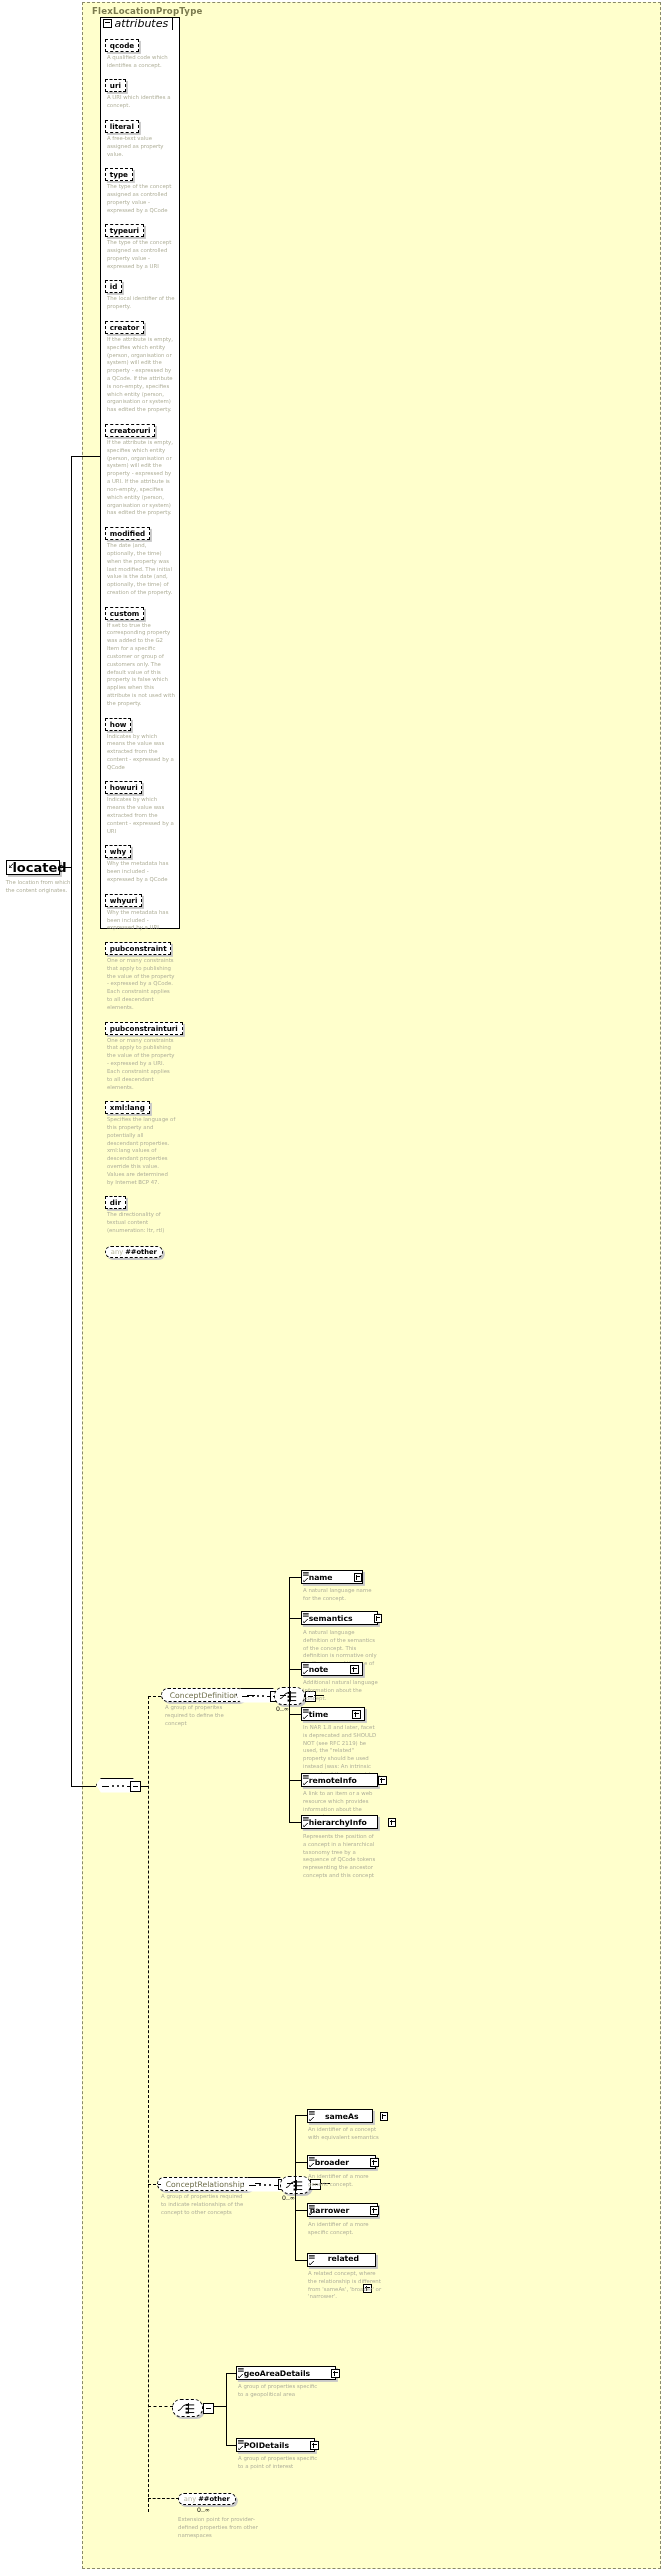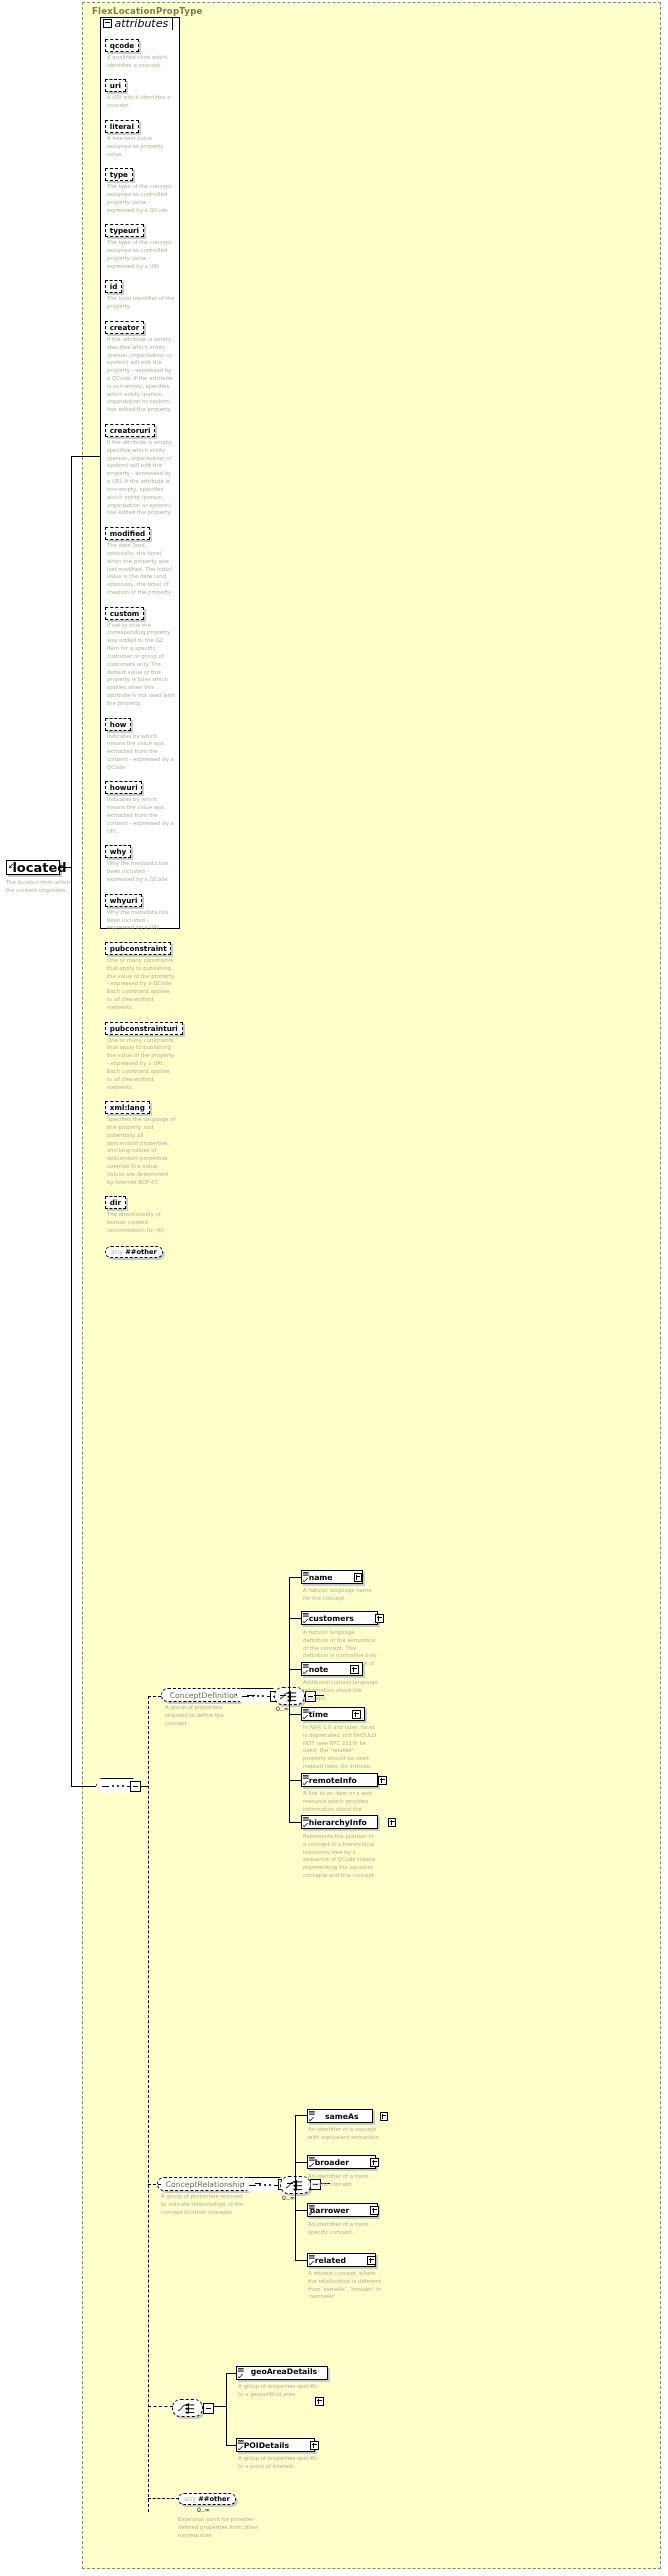--- a/index.html
+++ b/index.html
@@ -158,21 +158,21 @@
     <div class="ln h" style="left:289px;top:1577px;width:11.5px;height:1px;"></div>
     <div class="node" style="left:301px;top:1611px;width:77px;">
       <svg class="seq-mark" viewBox="0 0 6 4">
         <line x1="0" y1="0.5" x2="6" y2="0.5" stroke="#000" stroke-width="0.8"></line>
         <line x1="0" y1="2" x2="6" y2="2" stroke="#000" stroke-width="0.8"></line>
         <line x1="0" y1="3.5" x2="6" y2="3.5" stroke="#000" stroke-width="0.8"></line>
       </svg>
       <svg class="arrow-mark" viewBox="0 0 5 5">
         <path d="M0 5 L5 0 M0 5 L0 2 M0 5 L3 5" stroke="#000" stroke-width="1" fill="none"></path>
       </svg>
-      <span class="nlabel">customers</span>
+      <span class="nlabel">semantics</span>
       <span class="plus-sq" style="margin-left:auto;"></span>
     </div>
     <div class="ndesc" style="left:303px;top:1629px;width:75px;">A natural language definition of the semantics of the concept. This definition is normative only for the scope of the use of this concept.</div>
     <div class="ln h" style="left:289px;top:1618px;width:11.5px;height:1px;"></div>
     <div class="node" style="left:301px;top:1662px;width:62px;">
       <svg class="seq-mark" viewBox="0 0 6 4">
         <line x1="0" y1="0.5" x2="6" y2="0.5" stroke="#000" stroke-width="0.8"></line>
         <line x1="0" y1="2" x2="6" y2="2" stroke="#000" stroke-width="0.8"></line>
         <line x1="0" y1="3.5" x2="6" y2="3.5" stroke="#000" stroke-width="0.8"></line>
       </svg>
@@ -292,21 +292,21 @@
         <line x1="0" y1="3.5" x2="6" y2="3.5" stroke="#000" stroke-width="0.8"></line>
       </svg>
       <svg class="arrow-mark" viewBox="0 0 5 5">
         <path d="M0 5 L5 0 M0 5 L0 2 M0 5 L3 5" stroke="#000" stroke-width="1" fill="none"></path>
       </svg>
       <span class="nlabel">narrower</span>
       <span class="plus-sq" style="margin-left:auto;"></span>
     </div>
     <div class="ndesc" style="left:308px;top:2221px;width:75px;">An identifier of a more specific concept.</div>
     <div class="ln h" style="left:295px;top:2210px;width:11.5px;height:1px;"></div>
-    <div class="node" style="left:307px;top:2253px;width:69px;">
+    <div class="node" style="left:307px;top:2253px;width:69px;flex-direction:column;">
       <svg class="seq-mark" viewBox="0 0 6 4">
         <line x1="0" y1="0.5" x2="6" y2="0.5" stroke="#000" stroke-width="0.8"></line>
         <line x1="0" y1="2" x2="6" y2="2" stroke="#000" stroke-width="0.8"></line>
         <line x1="0" y1="3.5" x2="6" y2="3.5" stroke="#000" stroke-width="0.8"></line>
       </svg>
       <svg class="arrow-mark" viewBox="0 0 5 5">
         <path d="M0 5 L5 0 M0 5 L0 2 M0 5 L3 5" stroke="#000" stroke-width="1" fill="none"></path>
       </svg>
       <span class="nlabel">related</span>
       <span class="plus-sq" style="margin-left:auto;"></span>
@@ -321,21 +321,21 @@
         <rect x="9" y="6" width="3" height="2" fill="#000"></rect>
         <rect x="9" y="10" width="3" height="2" fill="#000"></rect>
         <line x1="12" y1="3" x2="18" y2="3" stroke="#000" stroke-width="1"></line>
         <line x1="12" y1="7" x2="18" y2="7" stroke="#000" stroke-width="1"></line>
         <line x1="12" y1="11" x2="18" y2="11" stroke="#000" stroke-width="1"></line>
       </svg>
     </div>
     <div class="toggle-out" style="left:203px;top:2403px;"></div>
     <div class="ln h" style="left:213px;top:2406px;width:13.4px;height:1px;"></div>
     <div class="ln v" style="left:226px;top:2373px;width:1px;height:72px;"></div>
-    <div class="node" style="left:236px;top:2366px;width:92px;flex-direction:column;">
+    <div class="node" style="left:236px;top:2366px;width:100px;">
       <svg class="seq-mark" viewBox="0 0 6 4">
         <line x1="0" y1="0.5" x2="6" y2="0.5" stroke="#000" stroke-width="0.8"></line>
         <line x1="0" y1="2" x2="6" y2="2" stroke="#000" stroke-width="0.8"></line>
         <line x1="0" y1="3.5" x2="6" y2="3.5" stroke="#000" stroke-width="0.8"></line>
       </svg>
       <svg class="arrow-mark" viewBox="0 0 5 5">
         <path d="M0 5 L5 0 M0 5 L0 2 M0 5 L3 5" stroke="#000" stroke-width="1" fill="none"></path>
       </svg>
       <span class="nlabel">geoAreaDetails</span>
       <span class="plus-sq" style="margin-left:auto;"></span>

